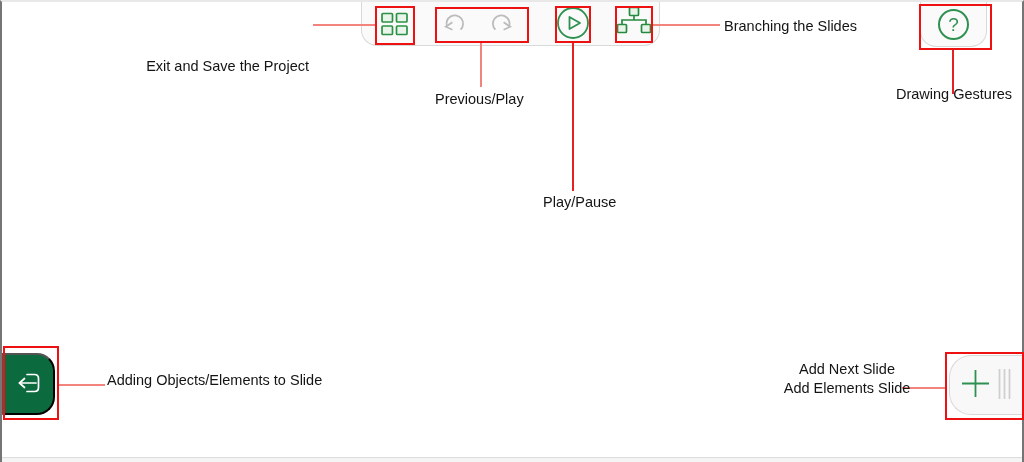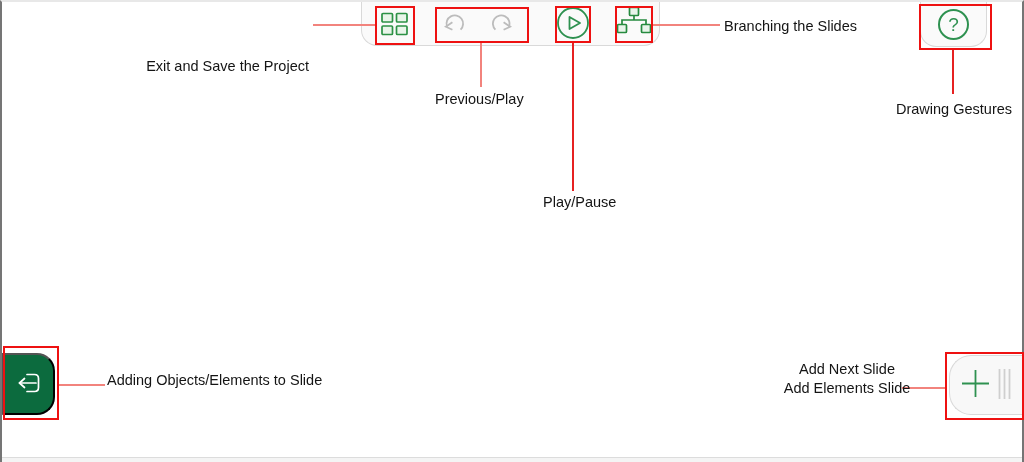--- a/index.html
+++ b/index.html
@@ -141,21 +141,21 @@
   <div class="abs vline redline" style="left:570px; top:41px;  height:148px;"></div>
   <div class="abs hline salmon" style="left:651px; top:22px;  width:67px;"></div>
   <div class="abs vline redline" style="left:950px; top:48px;  height:44px;"></div>
   <div class="abs hline salmon" style="left:57px;  top:382px; width:46px;"></div>
   <div class="abs hline salmon" style="left:900px; top:385px; width:43px;"></div>
 
   <div class="abs label" style="left:110px; top:16px; width:197px; text-align:right;margin-top:40px;">Exit and Save the Project</div>
   <div class="abs label" style="left:433px; top:89px;">Previous/Play</div>
   <div class="abs label" style="left:541px; top:192px;">Play/Pause</div>
   <div class="abs label" style="left:722px; top:16px;text-align:right;">Branching the Slides</div>
-  <div class="abs label" style="left:894px; top:99px;text-align:right;">Drawing Gestures</div>
+  <div class="abs label" style="left:894px; top:84px;text-align:right;">Drawing Gestures</div>
   <div class="abs label" style="left:105px; top:370px;">Adding Objects/Elements to Slide</div>
 
   <div class="abs label label-center" style="left:765px; top:358px; width:160px;">
     <div>Add Next Slide</div>
     <div>Add Elements Slide</div>
   </div>
 
   <div class="abs bottom-strip"></div>
 </div>
 

